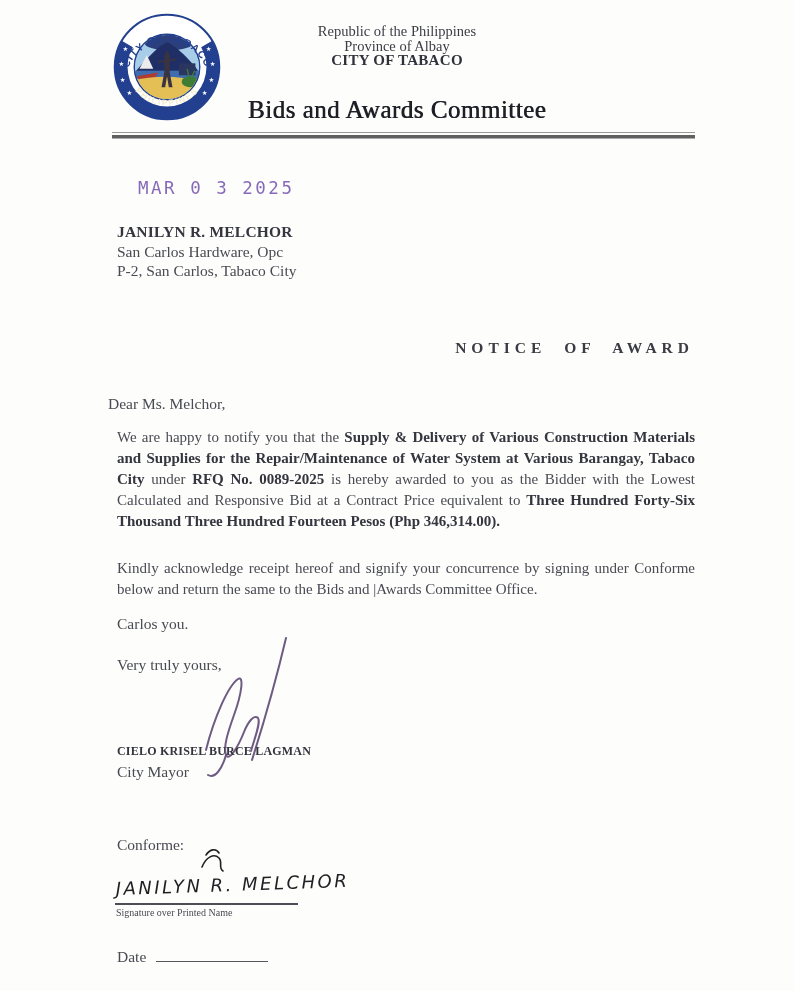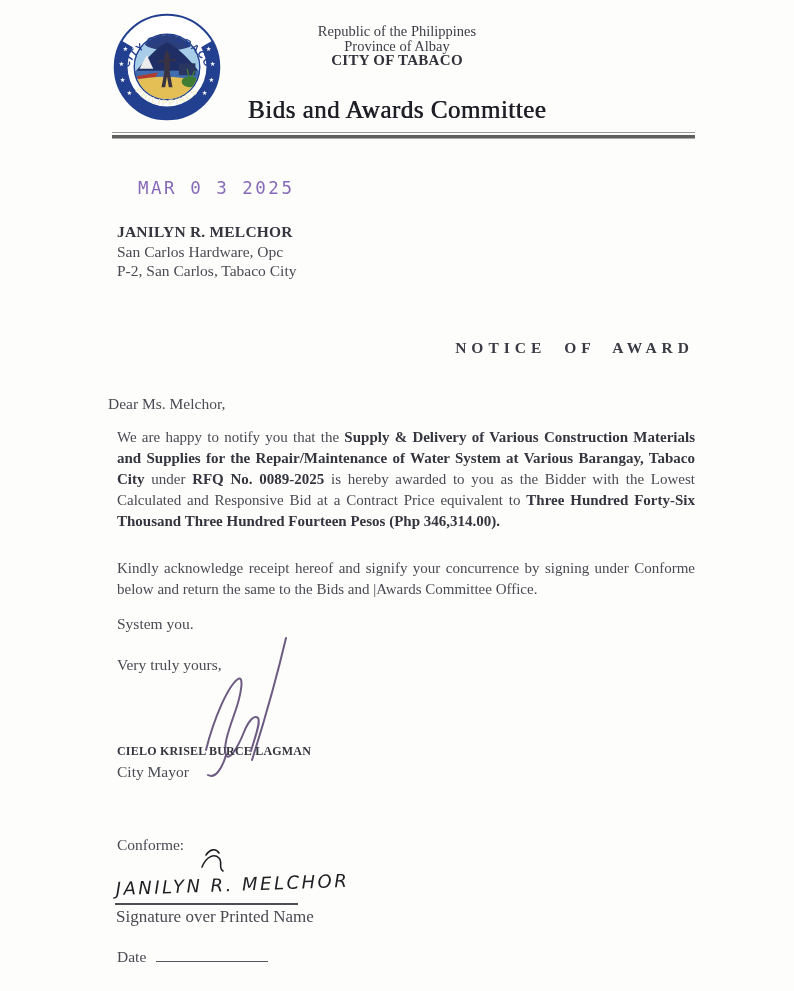--- a/index.html
+++ b/index.html
@@ -43,21 +43,21 @@
   .valediction{position:absolute;left:117px;top:656px;margin:0;font-size:15.5px;}
   .mayor-sig{position:absolute;left:198px;top:636px;width:104px;height:146px;}
   .signer-name{position:absolute;left:117px;top:744px;font-weight:bold;
     font-size:12px;color:#34353f;letter-spacing:.2px;}
   .signer-title{position:absolute;left:117px;top:763px;font-size:15.5px;}
   
   .conforme-label{position:absolute;left:117px;top:836px;font-size:15.5px;}
   .conf-sig{position:absolute;left:110px;top:845px;width:240px;height:62px;}
   .sig-line{position:absolute;left:115px;top:886px;width:183px;height:17px;
     border-bottom:2px solid #4c4d55;}
-  .sig-caption{position:absolute;left:116px;top:907px;font-size:17px;}
+  .sig-caption{position:absolute;left:116px;top:907px;font-size:10px;}
   .date-row{position:absolute;left:117px;top:947px;font-size:15.5px;}
   .date-line{display:inline-block;width:112px;border-bottom:1.5px solid #55565e;
     height:14px;margin-left:10px;}
 </style>
 </head>
 <body>
 
 <div class="page">
 
   <svg class="seal" viewBox="0 0 120 120">
@@ -126,21 +126,21 @@
   </div>
 
   <div class="noa-title">NOTICE OF AWARD</div>
 
   <p class="salutation">Dear Ms. Melchor,</p>
 
   <p class="para p1"><span>We are happy to notify you that the </span><b>Supply &amp; Delivery of Various Construction Materials and Supplies for the Repair/Maintenance of Water System at Various Barangay, Tabaco City</b><span> under </span><b>RFQ No. 0089-2025</b><span> is hereby awarded to you as the Bidder with the Lowest Calculated and Responsive Bid at a Contract Price equivalent to </span><b>Three Hundred Forty-Six Thousand Three Hundred Fourteen Pesos (Php 346,314.00).</b></p>
 
   <p class="para p2">Kindly acknowledge receipt hereof and signify your concurrence by signing under Conforme below and return the same to the Bids and |Awards Committee Office.</p>
 
-  <p class="thanks">System you.</p>
+  <p class="thanks">Carlos you.</p>
 
   <svg class="mayor-sig" viewBox="0 0 104 146">
     <g fill="none" stroke="#6d5b82" stroke-width="2" stroke-linecap="round">
       <path d="M 88,2 C 80,36 66,86 54,124"></path>
       <path d="M 8,114 C 16,82 30,50 40,43 C 46,39 44,57 36,79 C 30,96 25,111 28,119 C 31,126 40,111 46,96 C 50,86 56,78 60,82 C 63,86 57,101 53,115"></path>
       <path d="M 28,119 C 24,133 17,143 10,139"></path>
     </g>
   </svg>
 
   <p class="valediction">Very truly yours,</p>

